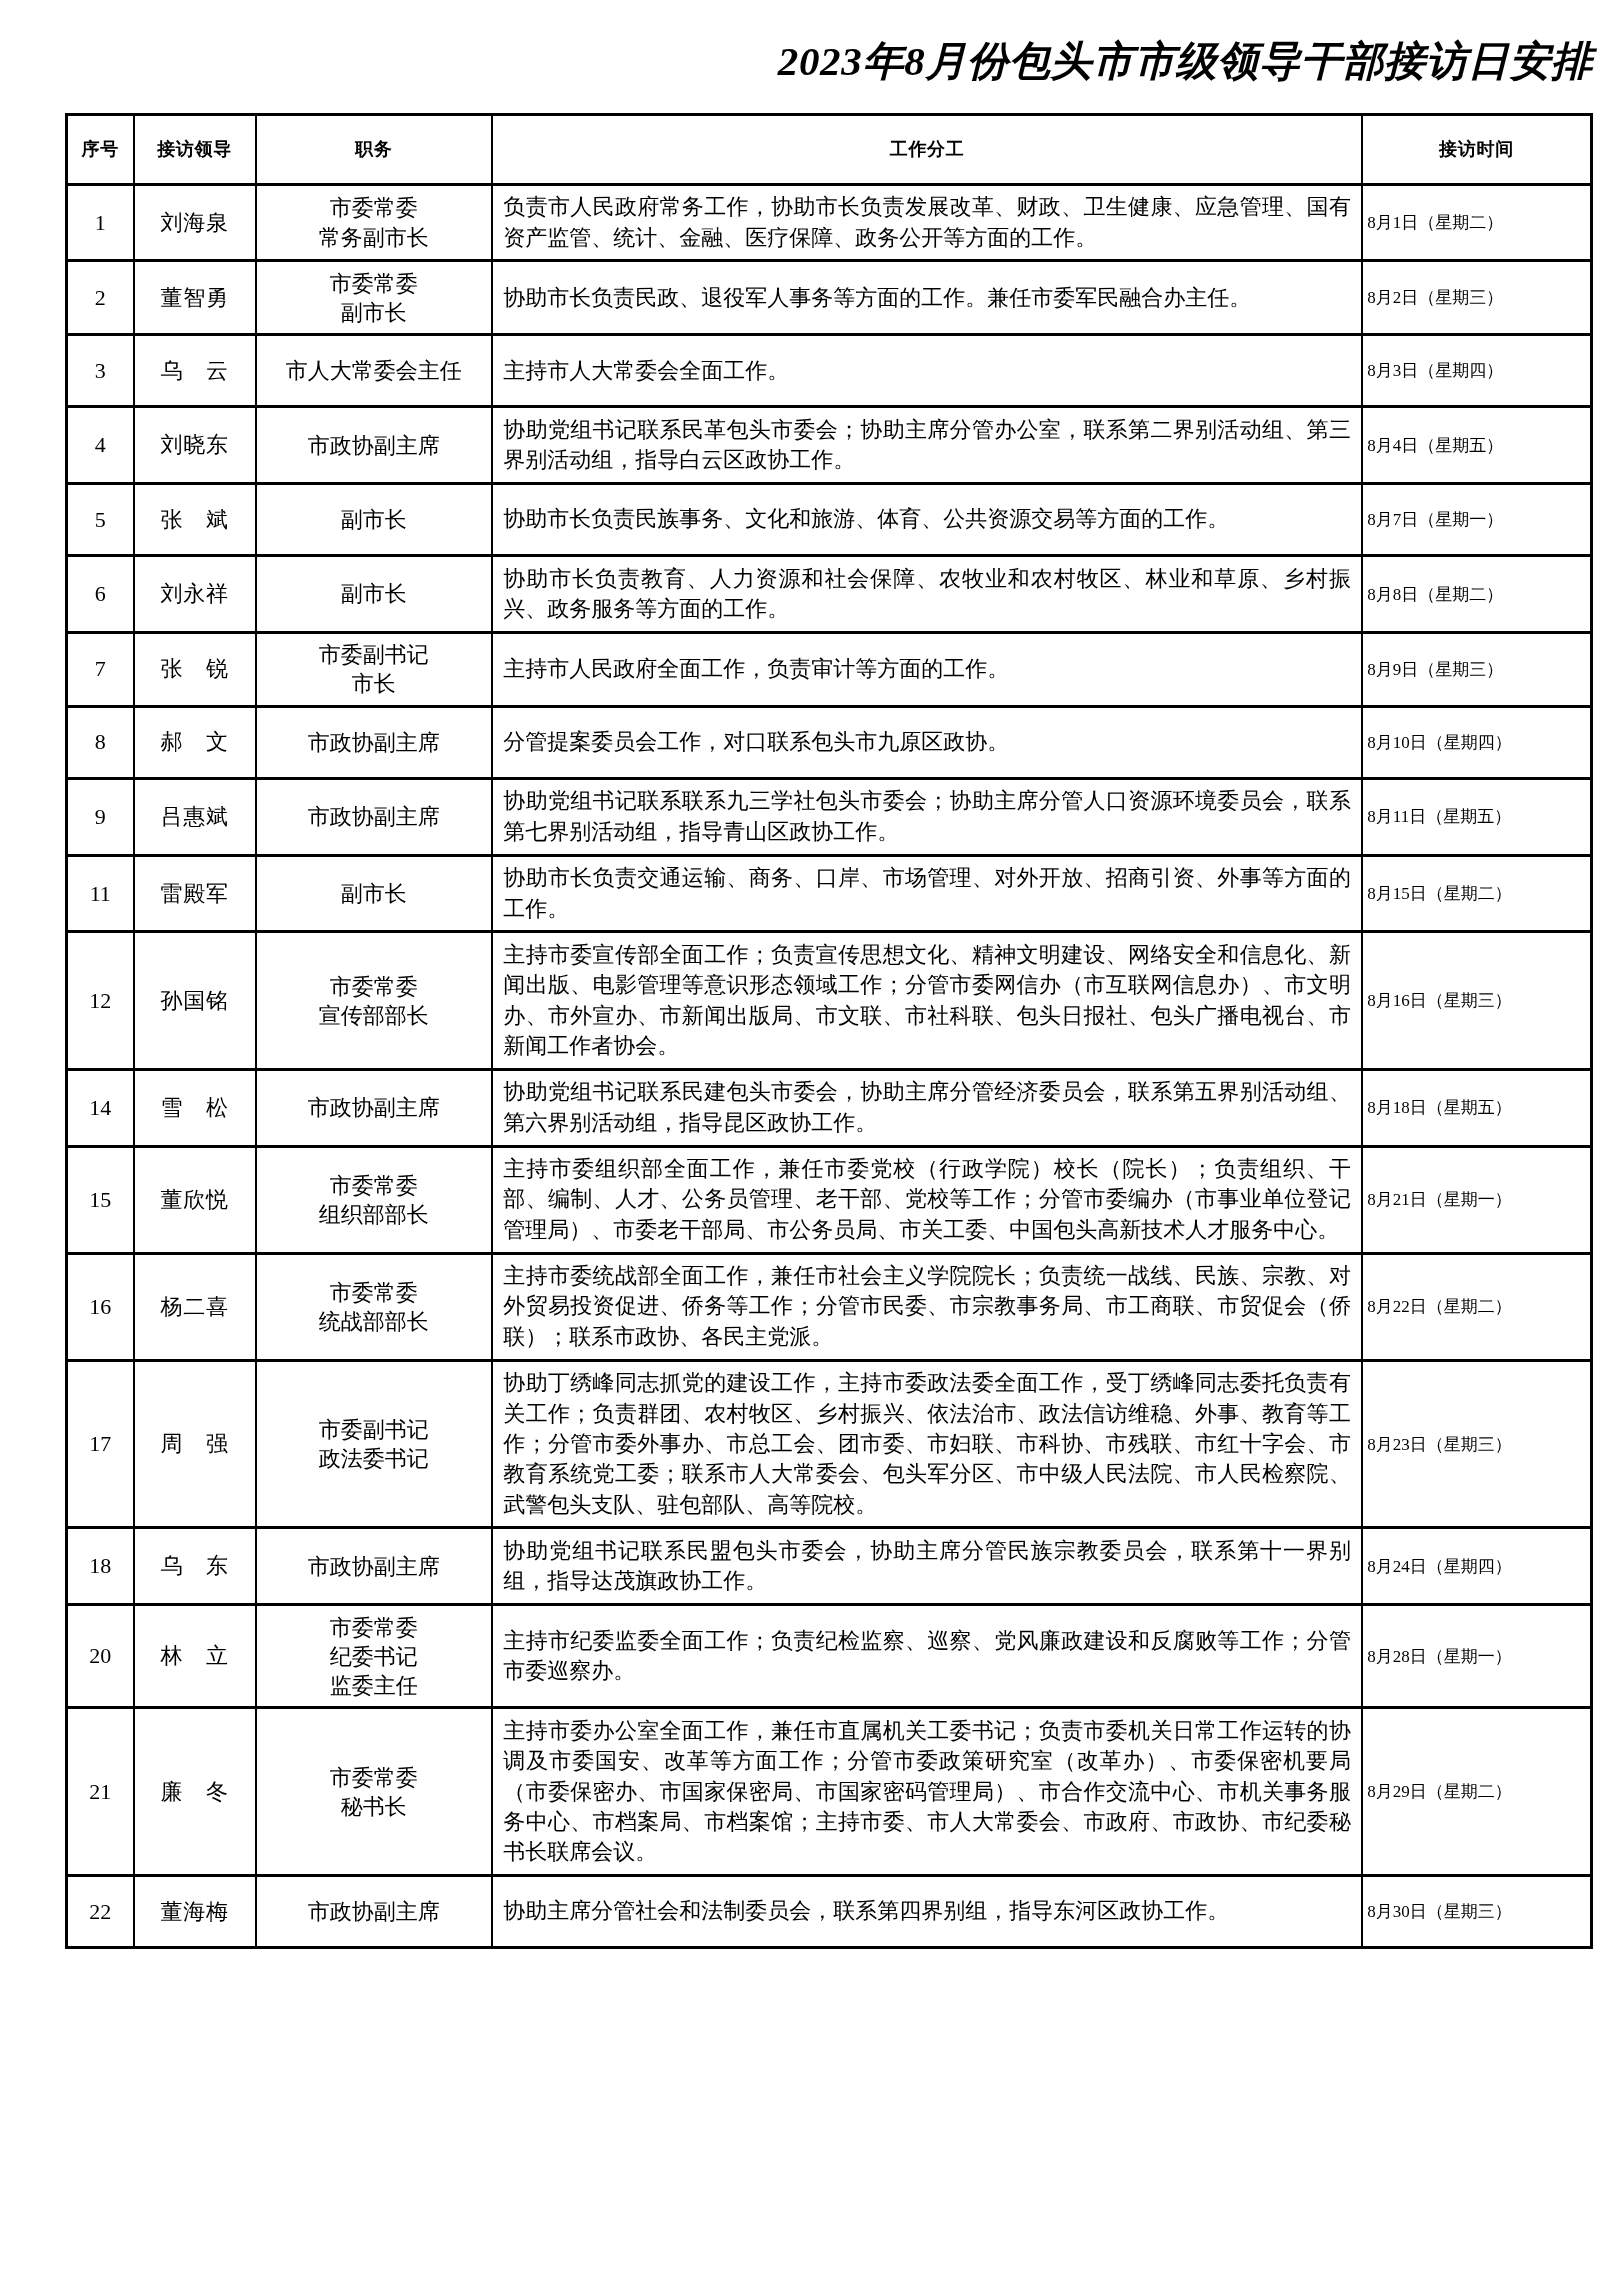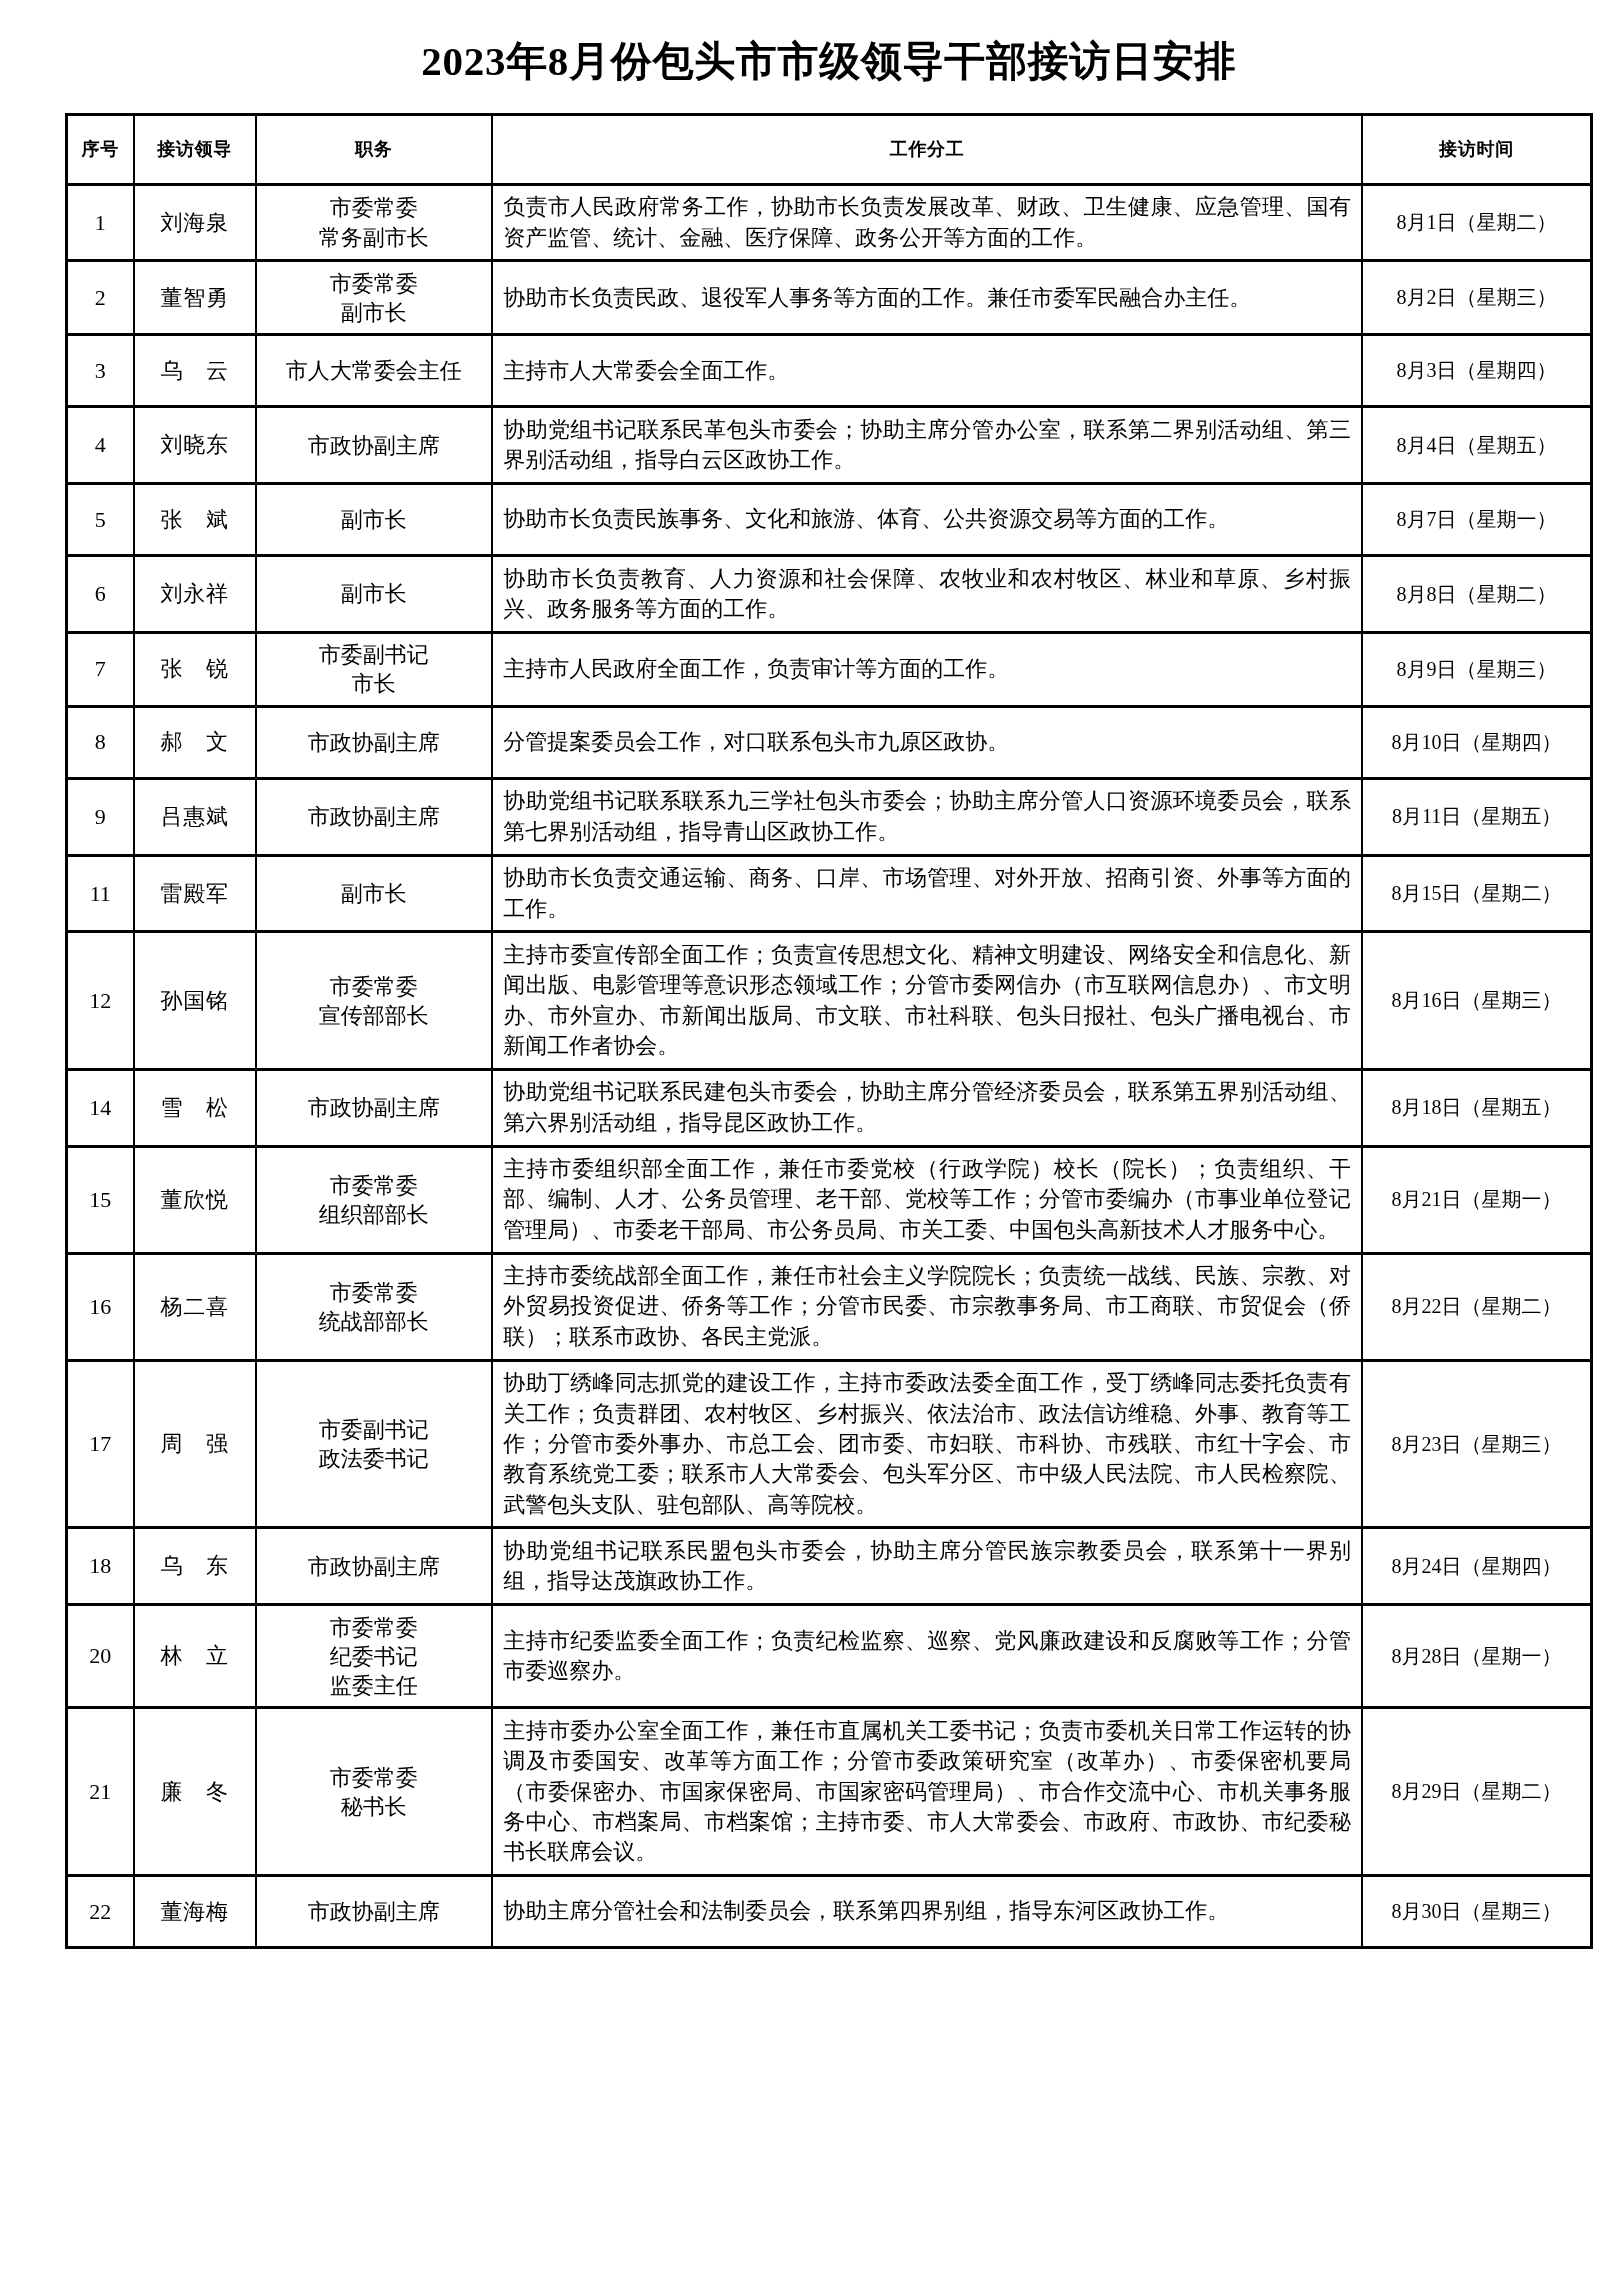--- a/index.html
+++ b/index.html
@@ -11,25 +11,26 @@
     font-family: "Liberation Serif", "DejaVu Serif", serif;
   }
   .page {
     box-sizing: border-box;
     width: 1622px;
     min-height: 2295px;
     padding: 38px 29.4px 19.6px 65px;
   }
   .title {
     margin: 0 0 27.5px 0;
-    text-align: center;
+    text-align: right;
     font-size: 41px;
     font-weight: bold;
     letter-spacing: 0.7px;
     line-height: 1.15;
+    font-style: italic;
   }
   table.schedule {
     width: 100%;
     border-collapse: collapse;
     table-layout: fixed;
     border: 3.3px solid #000;
   }
   th, td {
     border-left: 2px solid #000;
     border-right: 2px solid #000;
@@ -51,21 +52,21 @@
     padding: 6.5px 3.9px;
   }
   td.c-no    { text-align: center; }
   td.c-name  { text-align: center; letter-spacing: 0.7px; }
   td.c-pos   { text-align: center; white-space: pre-line; line-height: 1.32; margin-top: 16px; }
   td.c-duty  {
     text-align: justify;
     padding: 6.5px 10.5px;
     line-height: 1.38;
   }
-  td.c-date  { text-align: center; white-space: nowrap; font-size: 20px; }
+  td.c-date  { text-align: left; white-space: nowrap; font-size: 17px; }
 </style>
 </head>
 <body>
 
 <div class="page">
   <h1 class="title">2023年8月份包头市市级领导干部接访日安排</h1>
 
   <table class="schedule">
     <colgroup>
       <col style="width:4.4%">

